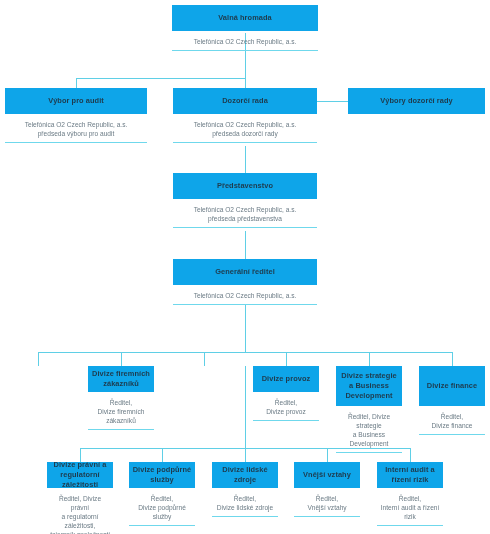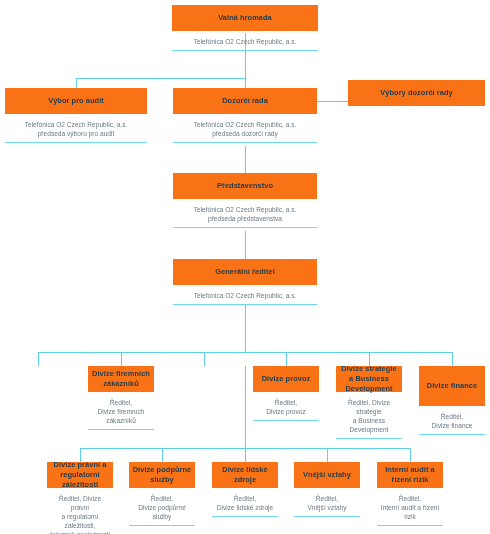--- a/index.html
+++ b/index.html
@@ -32,21 +32,21 @@
   }
 
   
   .node {
     position: absolute;
     box-sizing: border-box;
   }
   .node-box {
     box-sizing: border-box;
     width: 100%;
-    background: #f97316;
+    background: #0ea5e9;
     display: flex;
     align-items: center;
     justify-content: center;
     text-align: center;
     padding: 4px 3px;
   }
   .node-title {
     font-weight: bold;
     font-size: 7.4px;
     line-height: 10px;
@@ -119,21 +119,21 @@
   </div>
 
   <div class="node" style="left:173px; top:88px; width:144px;">
     <div class="node-box" style="height:26px;">
       <span class="node-title">Dozorčí rada</span>
     </div>
     <div class="node-sub" style="white-space:pre-line;">Telefónica O2 Czech Republic, a.s.
 předseda dozorčí rady</div>
   </div>
 
-  <div class="node" style="left:348px; top:80px; width:137px;">
+  <div class="node" style="left:348px; top:88px; width:137px;">
     <div class="node-box" style="height:26px;">
       <span class="node-title">Výbory dozorčí rady</span>
     </div>
   </div>
 
   <div class="node" style="left:173px; top:259px; width:144px;">
     <div class="node-box" style="height:26px;">
       <span class="node-title">Generální ředitel</span>
     </div>
     <div class="node-sub" style="white-space:pre-line;">Telefónica O2 Czech Republic, a.s.</div>
@@ -160,21 +160,21 @@
 
   <div class="node" style="left:253px; top:366px; width:66px;">
     <div class="node-box" style="height:26px;">
       <span class="node-title">Divize provoz</span>
     </div>
     <div class="node-sub" style="white-space:pre-line;">Ředitel,
 Divize provoz</div>
   </div>
 
   <div class="node" style="left:336px; top:366px; width:66px;">
-    <div class="node-box" style="height:26px;">
+    <div class="node-box" style="height:40px;">
       <span class="node-title">Divize strategie a Business Development</span>
     </div>
     <div class="node-sub" style="white-space:pre-line;">Ředitel, Divize strategie
 a Business Development</div>
   </div>
 
   <div class="node" style="left:419px; top:366px; width:66px;">
     <div class="node-box" style="height:40px;">
       <span class="node-title">Divize finance</span>
     </div>

